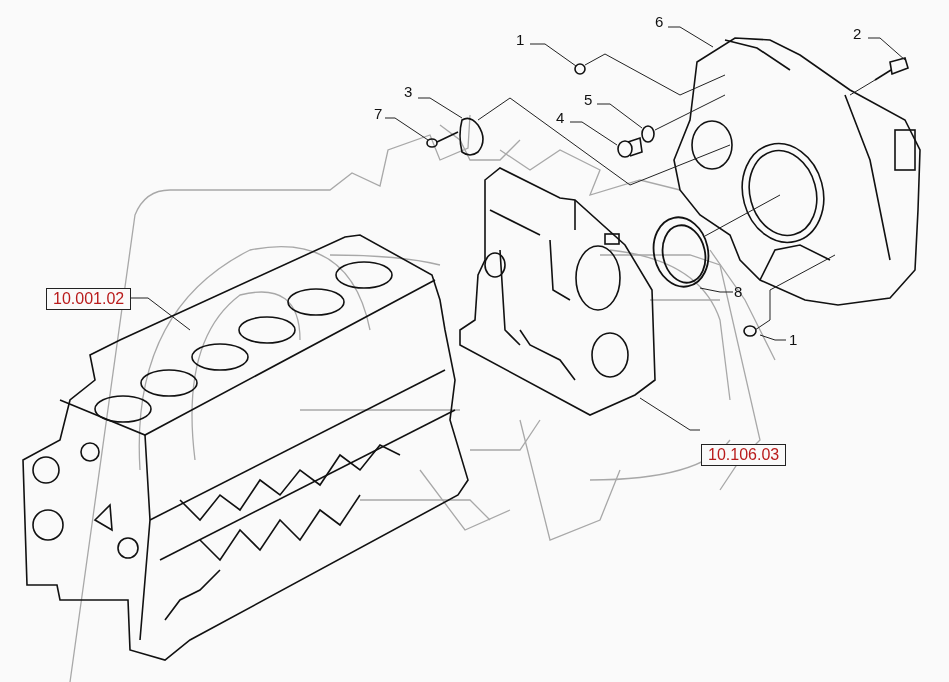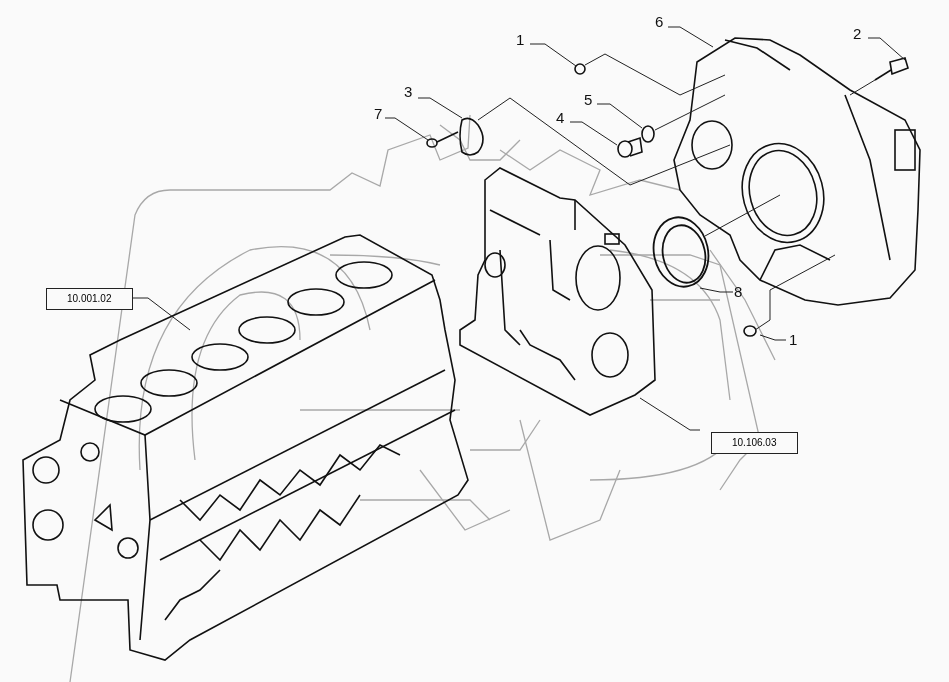--- a/index.html
+++ b/index.html
@@ -1,21 +1,21 @@
 <!DOCTYPE html>
 <html><head>
   <meta charset="utf-8">
   <style>
     html, body { margin: 0; padding: 0; background: #fafafa; }
     body { width: 949px; height: 682px; position: relative; overflow: hidden;
            font-family: "Liberation Sans", sans-serif; }
     #canvas { position: absolute; left: 0; top: 0; width: 949px; height: 682px; }
     .callout { position: absolute; font-size: 15px; color: #111; line-height: 1; }
     .refbox { position: absolute; border: 1px solid #222; background: #fafafa;
-              font-size: 10px; color: #000000; padding: 1px 20px; line-height: 18px; }
+              font-size: 16px; color: #b91c1c; padding: 1px 6px; line-height: 18px; }
   </style>
 </head>
 <body>
 
 <div id="canvas">
   <svg width="949" height="682" viewBox="0 0 949 682" xmlns="http://www.w3.org/2000/svg">
 
     <g fill="none" stroke="#a8a8a8" stroke-width="1.3">
       <path d="M 70 682 L 135 215 Q 145 190 170 190 L 330 190 L 352 173 L 380 186 L 388 150 L 430 135 L 440 160 L 468 148 L 470 115"></path>
       <path d="M 140 470 Q 130 310 250 250 Q 350 230 370 330"></path>
@@ -144,14 +144,14 @@
   <span class="callout" style="left:404px;top:84px;">3</span>
   <span class="callout" style="left:556px;top:110px;">4</span>
   <span class="callout" style="left:584px;top:92px;">5</span>
   <span class="callout" style="left:655px;top:14px;">6</span>
   <span class="callout" style="left:374px;top:106px;">7</span>
   <span class="callout" style="left:734px;top:284px;">8</span>
   <span class="callout" style="left:789px;top:332px;">1</span>
 
   
   <div class="refbox" style="left:46px;top:288px;">10.001.02</div>
-  <div class="refbox" style="left:701px;top:432px;margin-left:10px;">10.106.03</div>
+  <div class="refbox" style="left:701px;top:444px;">10.106.03</div>
 </div>
 
 </body></html>

